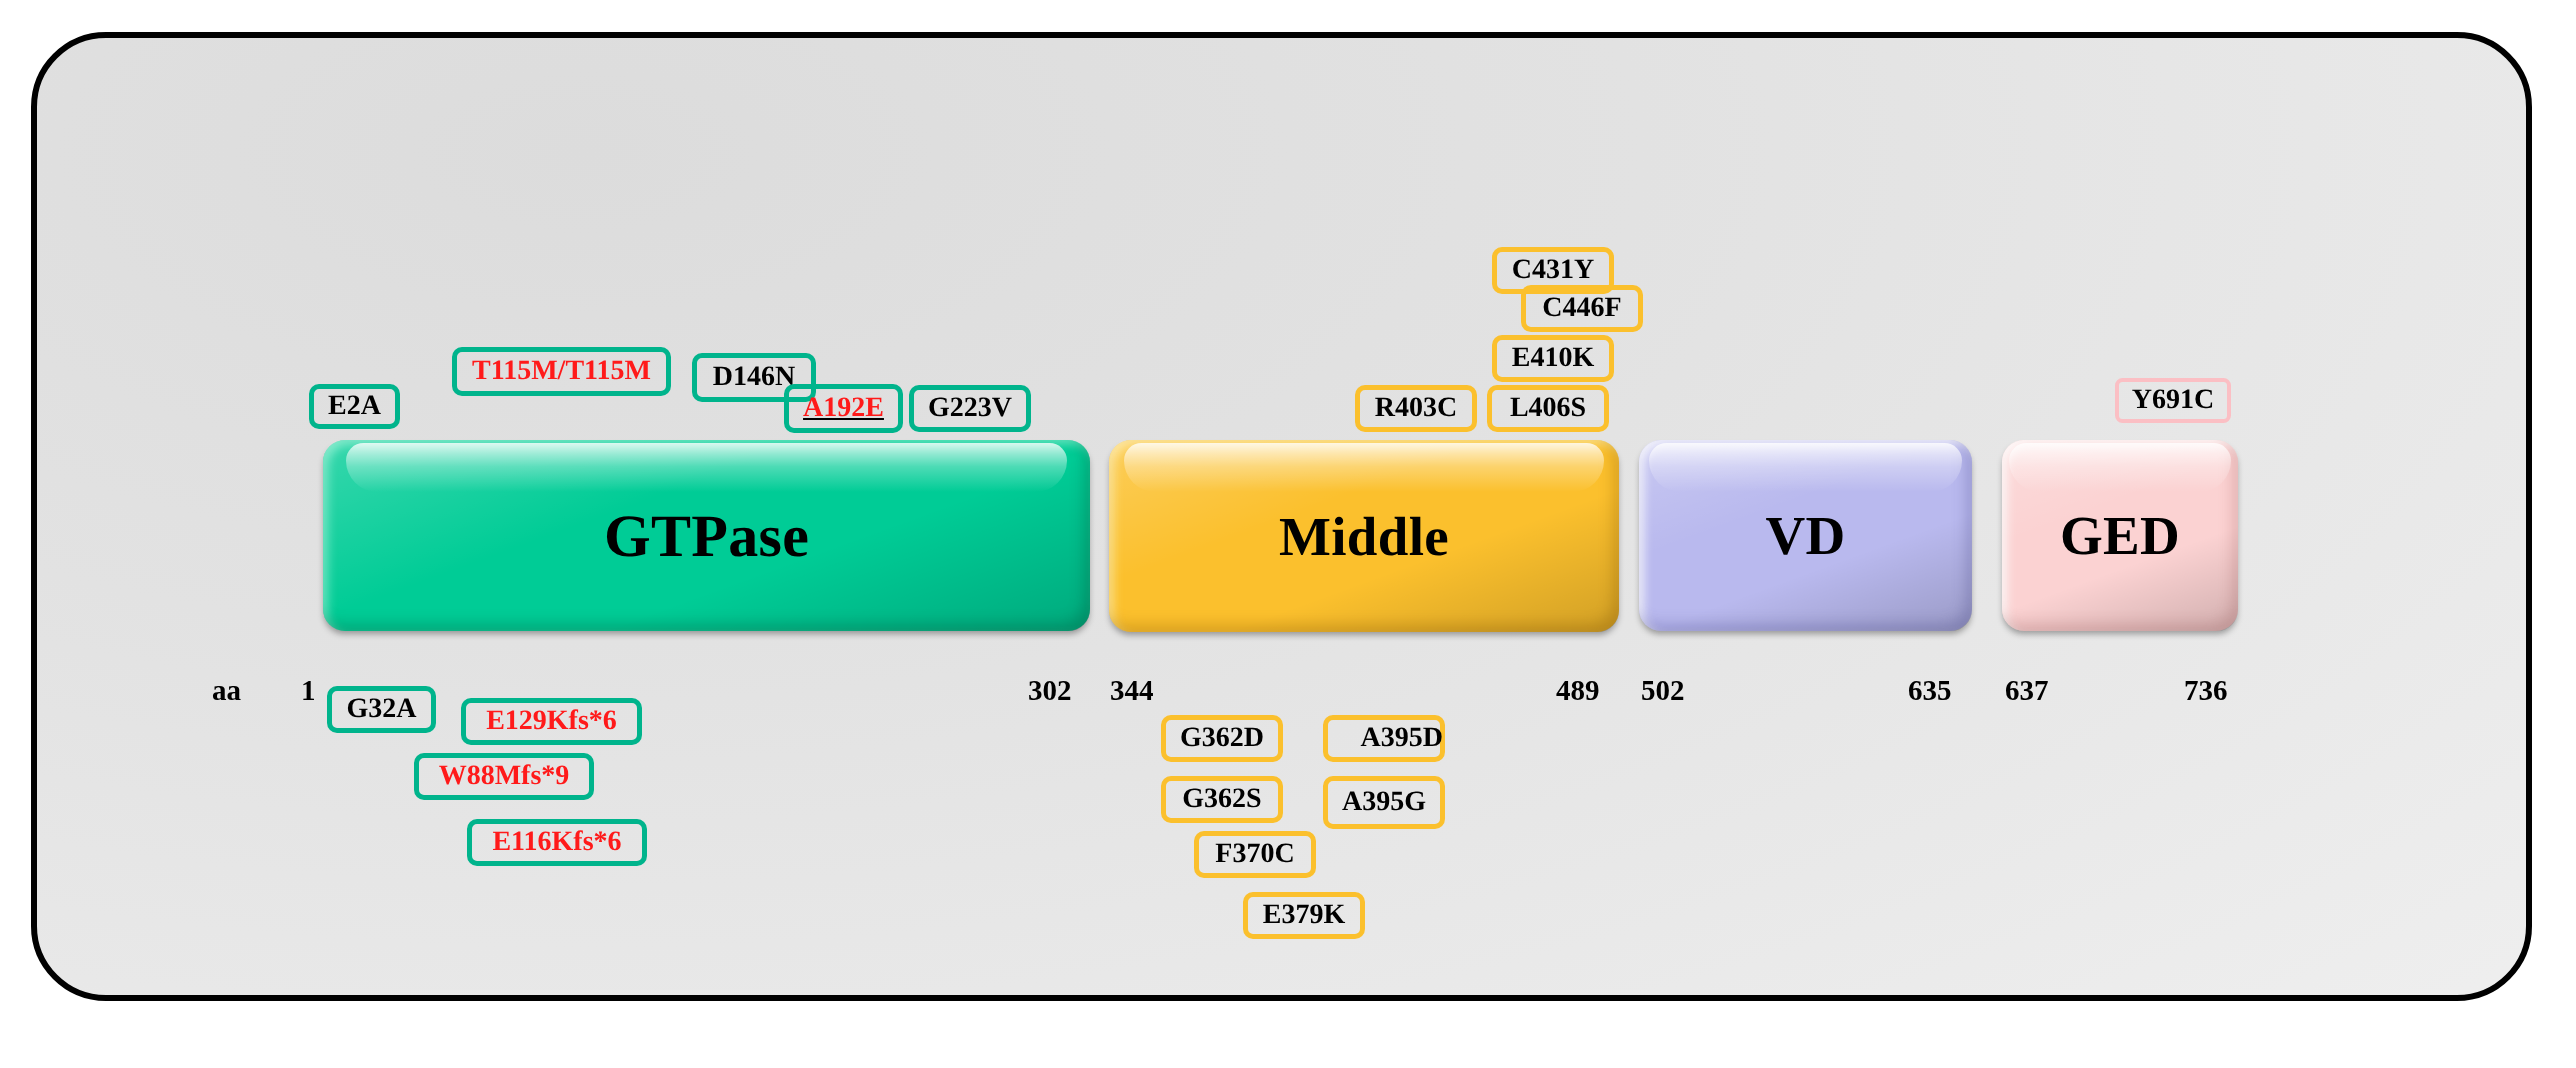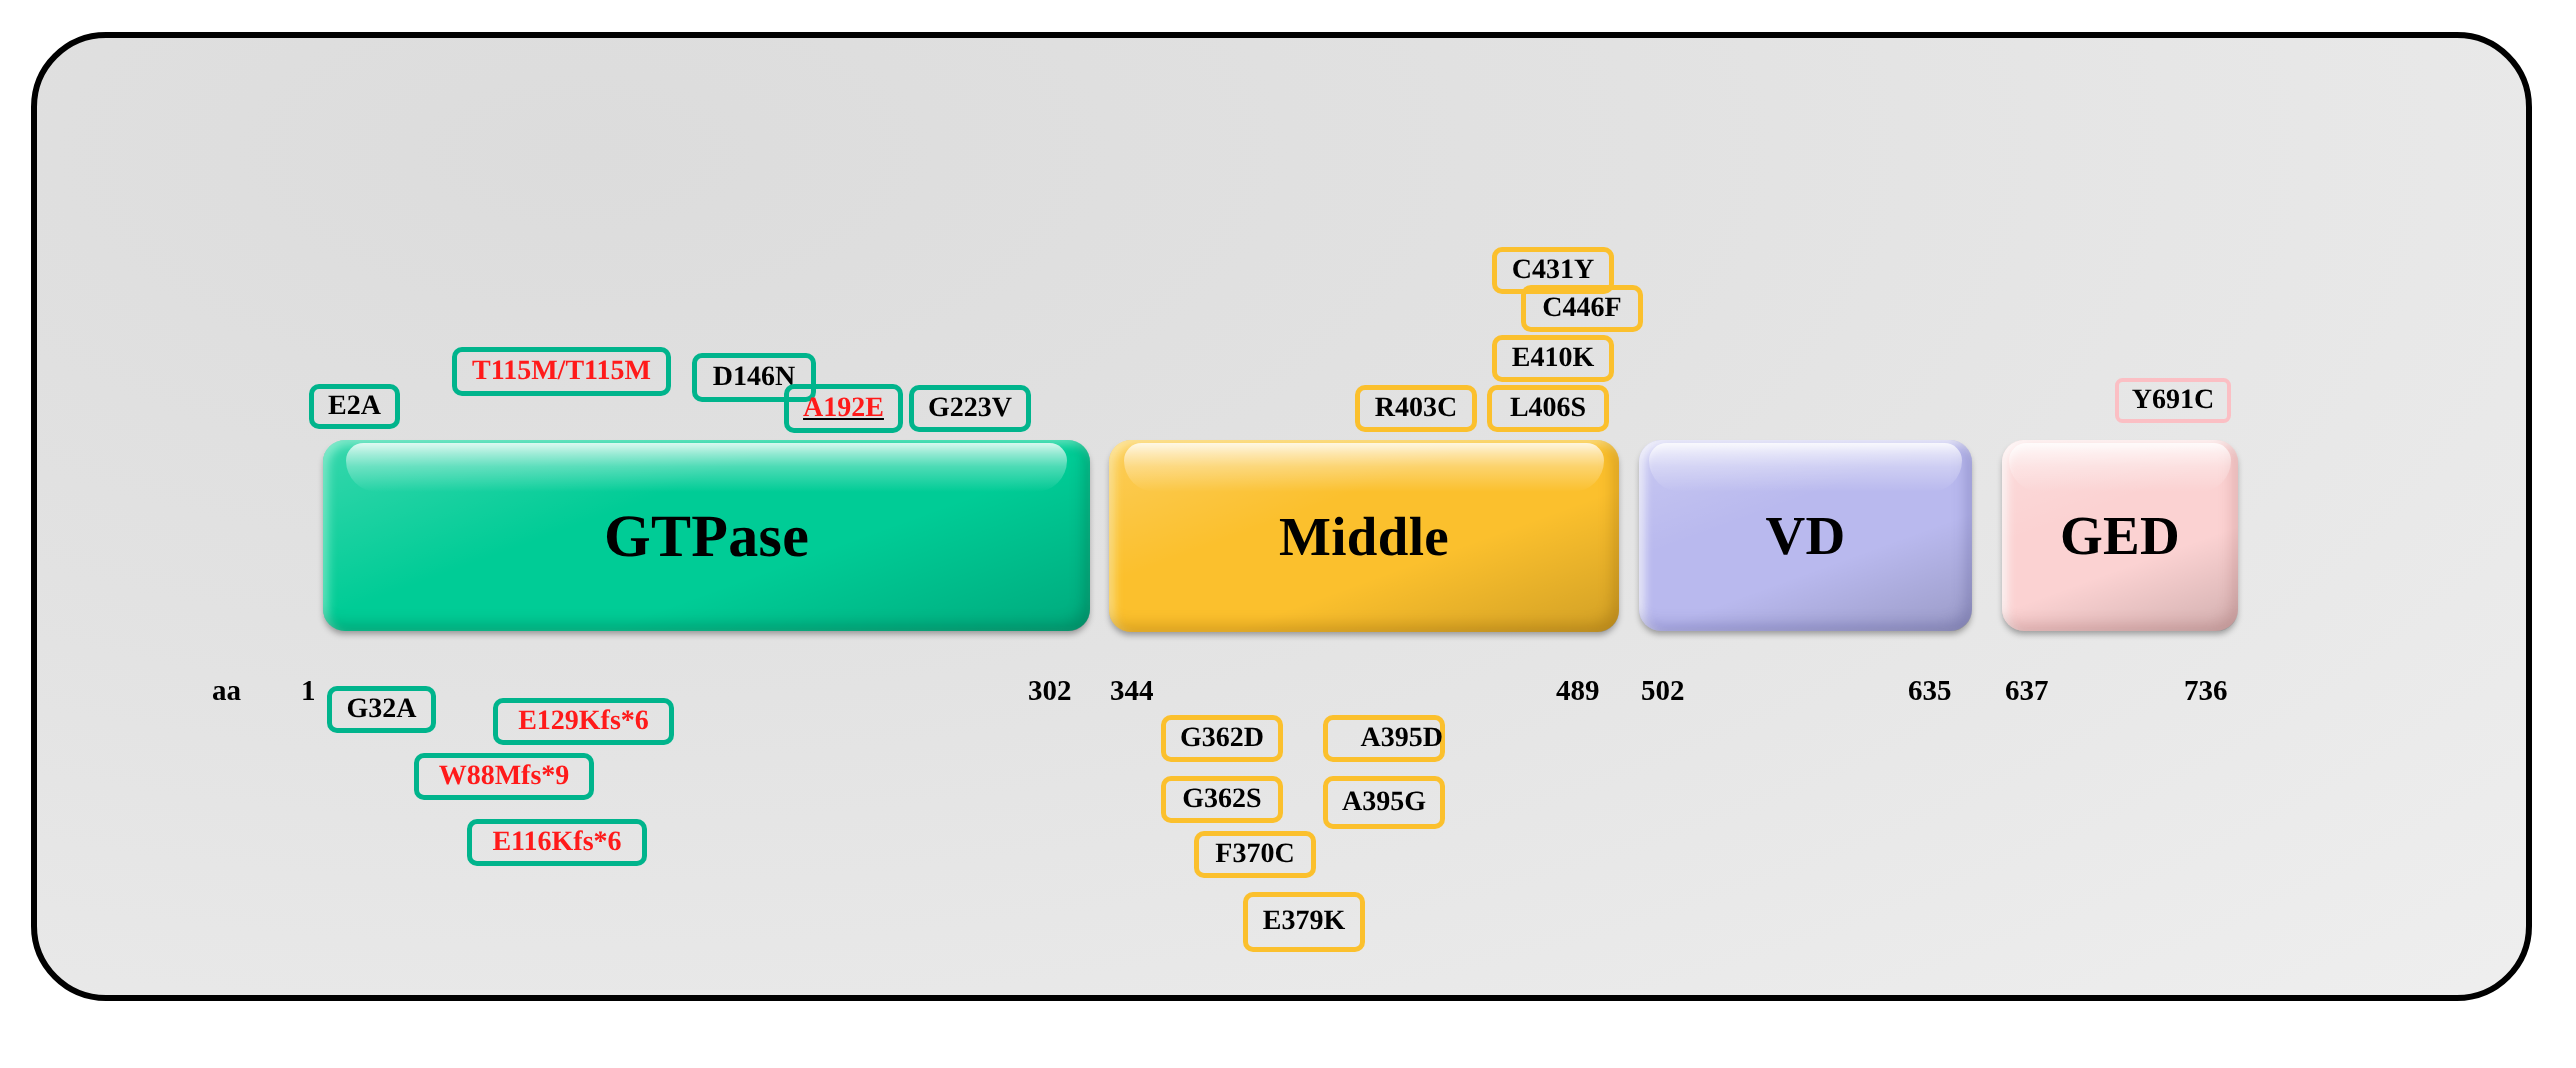--- a/index.html
+++ b/index.html
@@ -197,21 +197,21 @@
     </div>
 
     <div class="chip pink black" style="left:2078px; top:340px; width:116px; height:45px;">
       <span class="ctext">Y691C</span>
     </div>
 
     <div class="chip teal black" style="left:290px; top:648px; width:109px; height:47px;">
       <span class="ctext">G32A</span>
     </div>
 
-    <div class="chip teal red" style="left:456px; top:660px; width:181px; height:47px;">
+    <div class="chip teal red" style="left:424px; top:660px; width:181px; height:47px;">
       <span class="ctext">E129Kfs*6</span>
     </div>
 
     <div class="chip teal red" style="left:377px; top:715px; width:180px; height:47px;">
       <span class="ctext">W88Mfs*9</span>
     </div>
 
     <div class="chip teal red" style="left:430px; top:781px; width:180px; height:47px;">
       <span class="ctext">E116Kfs*6</span>
     </div>
@@ -229,19 +229,19 @@
     </div>
 
     <div class="chip orange black" style="left:1286px; top:738px; width:122px; height:53px;">
       <span class="ctext">A395G</span>
     </div>
 
     <div class="chip orange black" style="left:1157px; top:793px; width:122px; height:47px;">
       <span class="ctext">F370C</span>
     </div>
 
-    <div class="chip orange black" style="left:1206px; top:854px; width:122px; height:60px;">
+    <div class="chip orange black" style="left:1206px; top:854px; width:122px; height:47px;">
       <span class="ctext">E379K</span>
     </div>
 
   </div>
 </div>
 
 
 </body></html>

